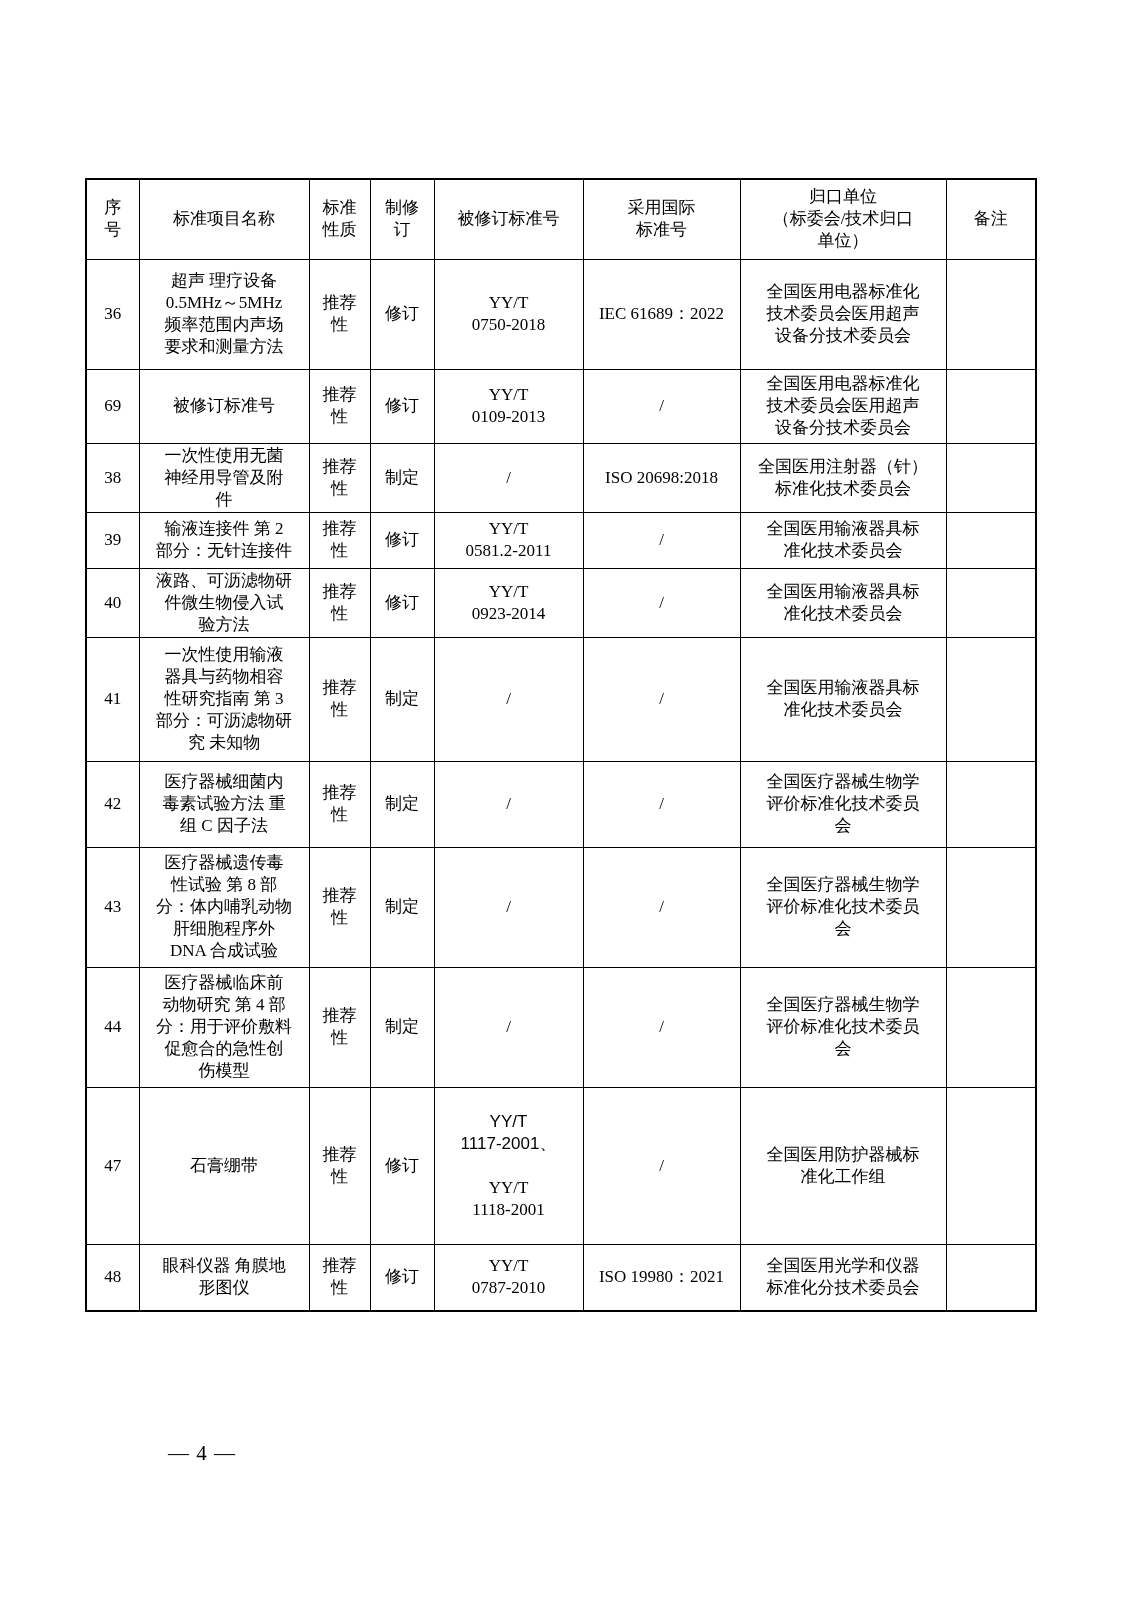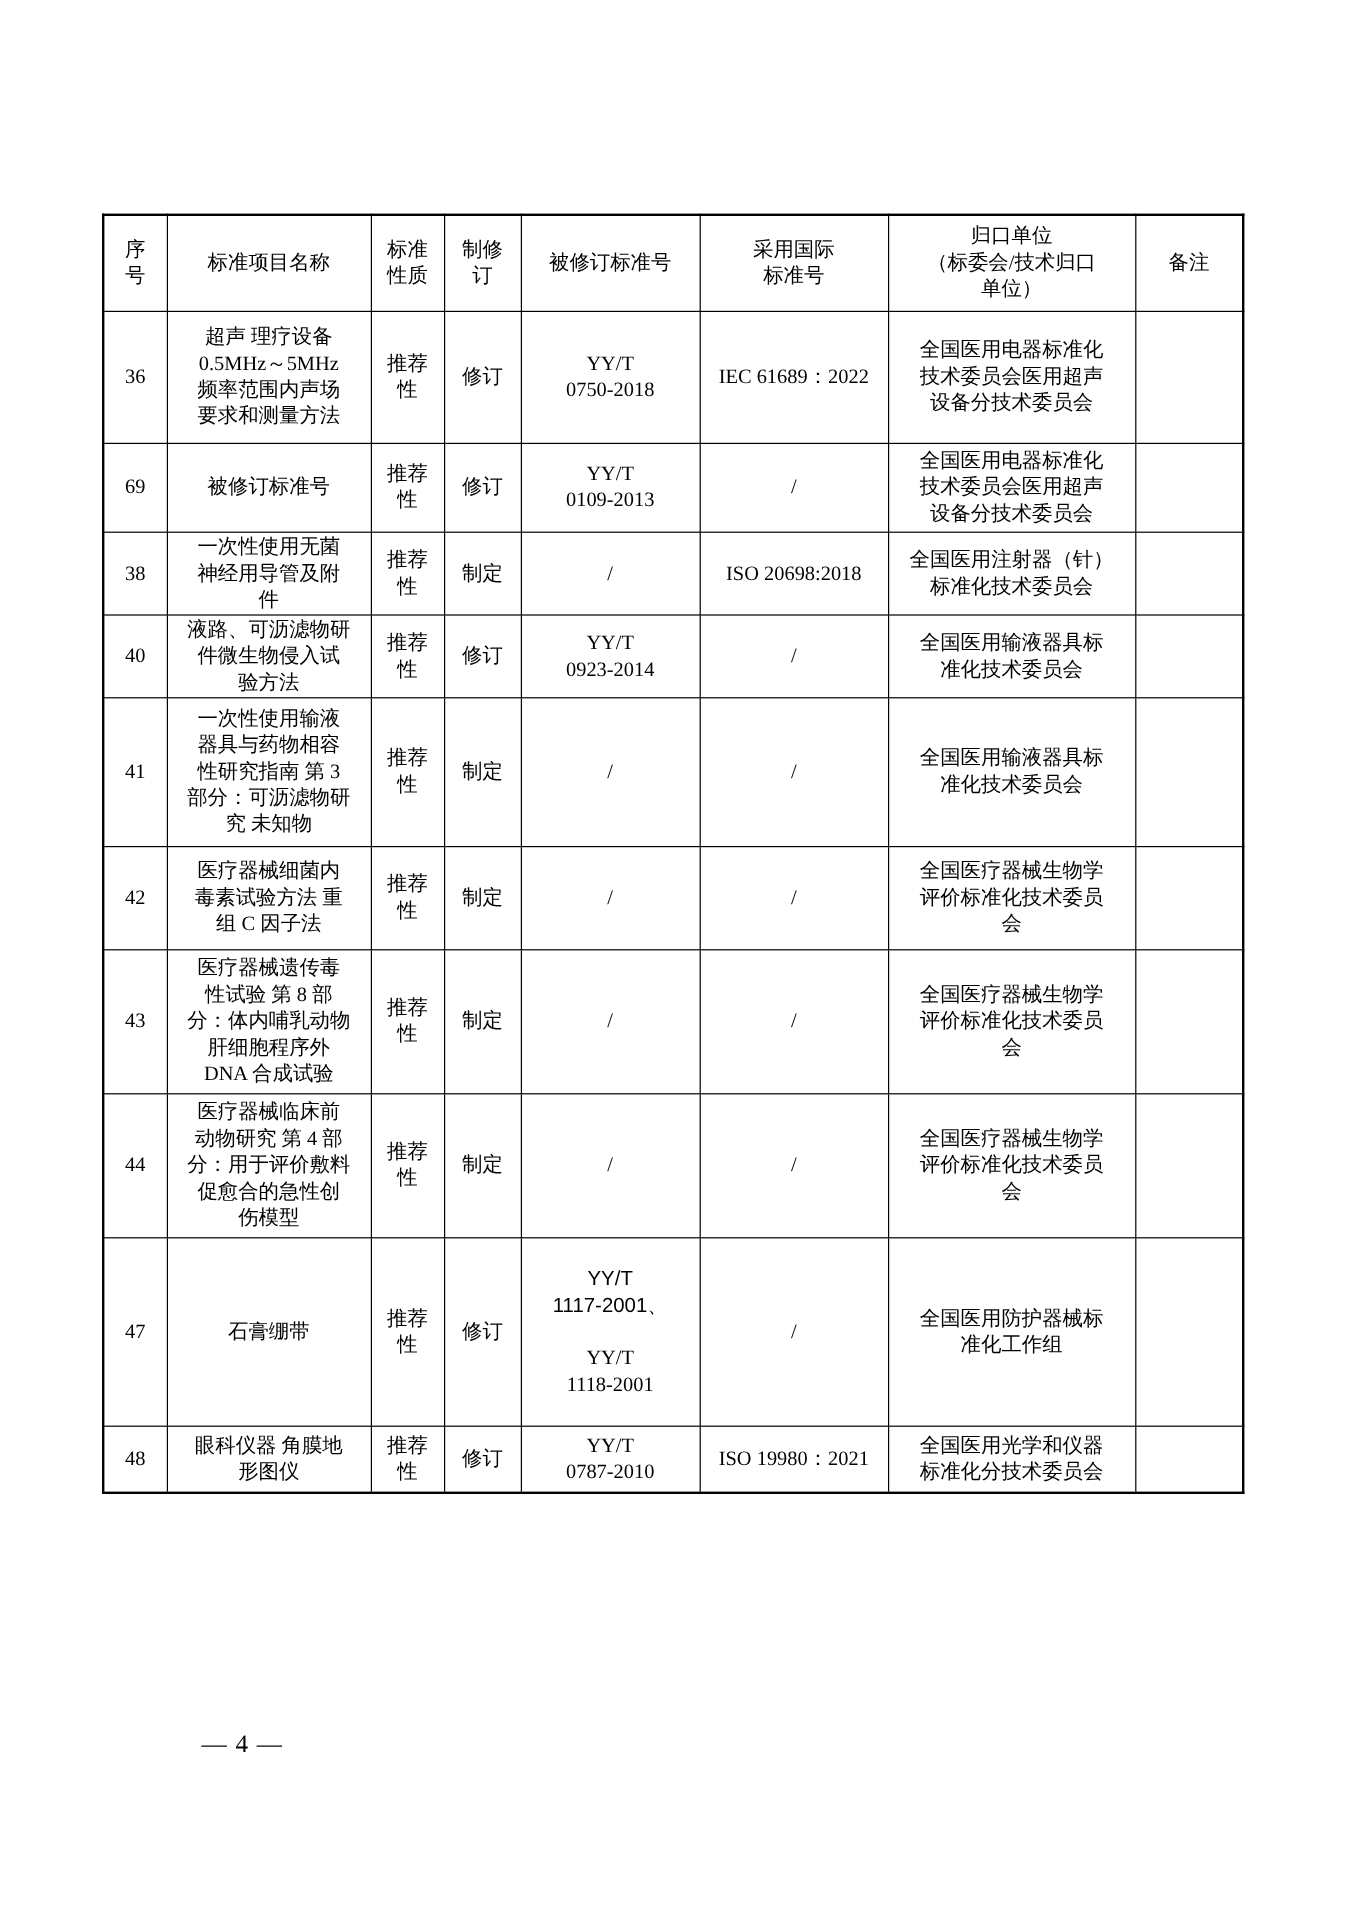--- a/index.html
+++ b/index.html
@@ -126,20 +126,34 @@
 件</td>
         <td>推荐
 性</td>
         <td>制定</td>
         <td>/</td>
         <td>ISO 20698:2018</td>
         <td>全国医用注射器（针）
 标准化技术委员会</td>
         <td></td>
       </tr>
+      <tr style="height:56px">
+        <td>39</td>
+        <td>输液连接件 第 2
+部分：无针连接件</td>
+        <td>推荐
+性</td>
+        <td>修订</td>
+        <td>YY/T
+0581.2-2011</td>
+        <td>/</td>
+        <td>全国医用输液器具标
+准化技术委员会</td>
+        <td></td>
+      </tr>
       <tr style="height:64px">
         <td>40</td>
         <td>液路、可沥滤物研
 件微生物侵入试
 验方法</td>
         <td>推荐
 性</td>
         <td>修订</td>
         <td>YY/T
 0923-2014</td>
@@ -223,21 +237,21 @@
           <span class="latin-sans">YY/T
 1117-2001、</span>
           <span class="latin-serif">YY/T
 1118-2001</span>
         </td>
         <td>/</td>
         <td>全国医用防护器械标
 准化工作组</td>
         <td></td>
       </tr>
-      <tr style="height:56px">
+      <tr style="height:67px">
         <td>48</td>
         <td>眼科仪器 角膜地
 形图仪</td>
         <td>推荐
 性</td>
         <td>修订</td>
         <td>YY/T
 0787-2010</td>
         <td>ISO 19980：2021</td>
         <td>全国医用光学和仪器

